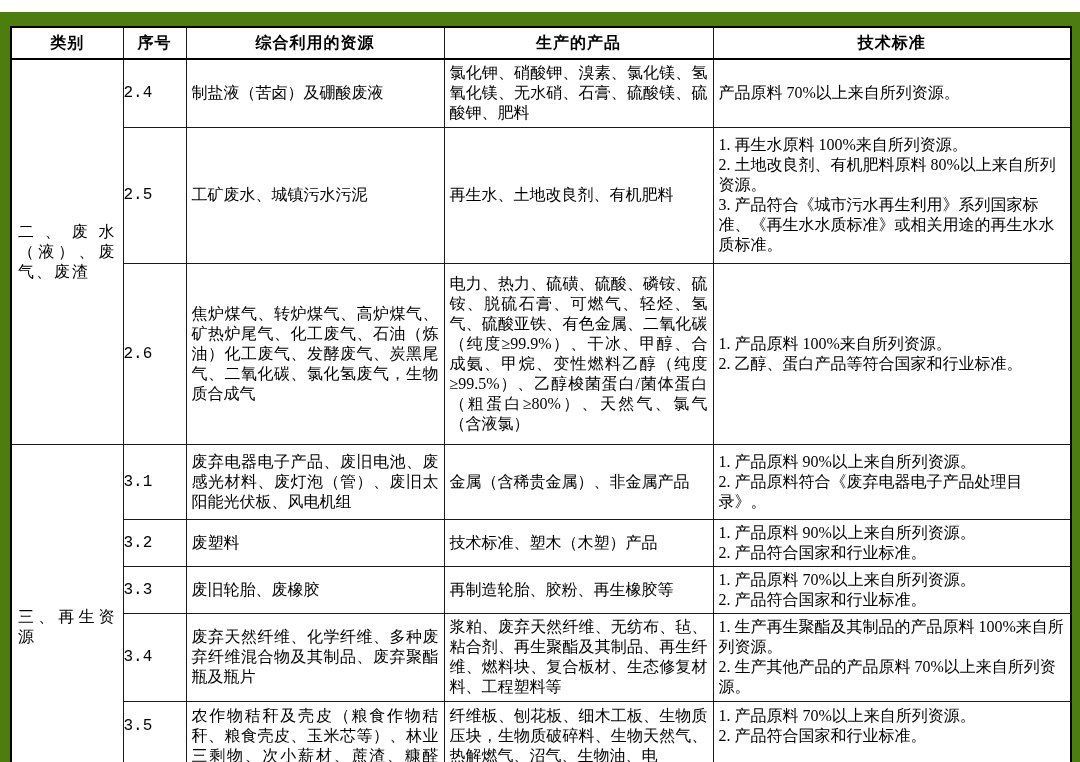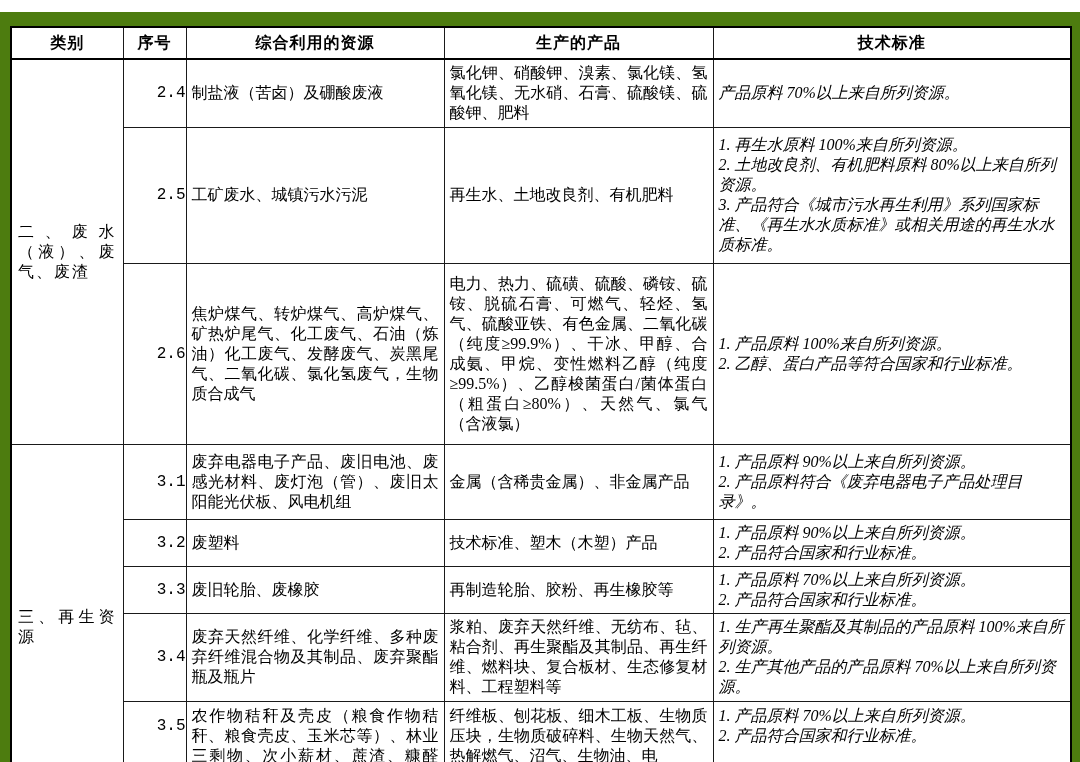--- a/index.html
+++ b/index.html
@@ -42,33 +42,32 @@
     height: 32px;
     letter-spacing: 1px;
   }
   td.cat {
     text-align: justify;
     text-align-last: left;
     letter-spacing: 2px;
     padding: 0 6px;
   }
   td.no {
-    text-align: right;
+    text-align: left;
     font-family: "Liberation Mono", "DejaVu Sans Mono", monospace;
     font-size: 15px;
   }
   td.res, td.prod {
     text-align: justify;
     padding: 3px 5px;
   }
   td.std {
     text-align: left;
     padding: 3px 5px;
     white-space: pre-line;
-    font-style: italic;
   }
   tr.r-24 { height: 68px; }
   tr.r-25 { height: 136px; }
   tr.r-26 { height: 181px; }
   tr.r-31 { height: 75px; }
   tr.r-32 { height: 43px; padding-left: 29px; }
   tr.r-33 { height: 44px; padding-left: 36px; }
   tr.r-34 { height: 88px; }
   tr.r-35 { height: 110px; }
   tr.r-35 td { vertical-align: top; padding-top: 4px; }

